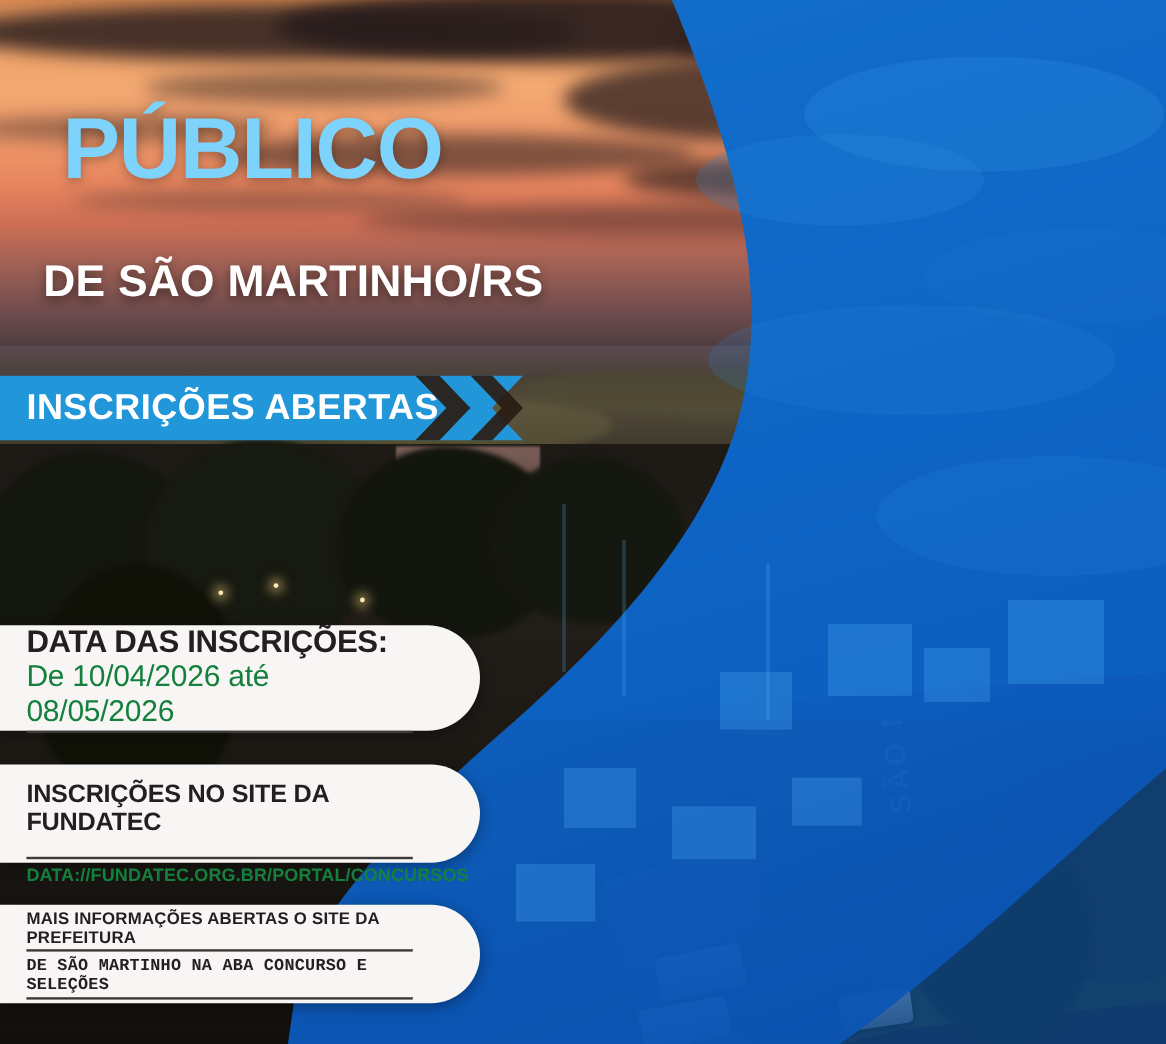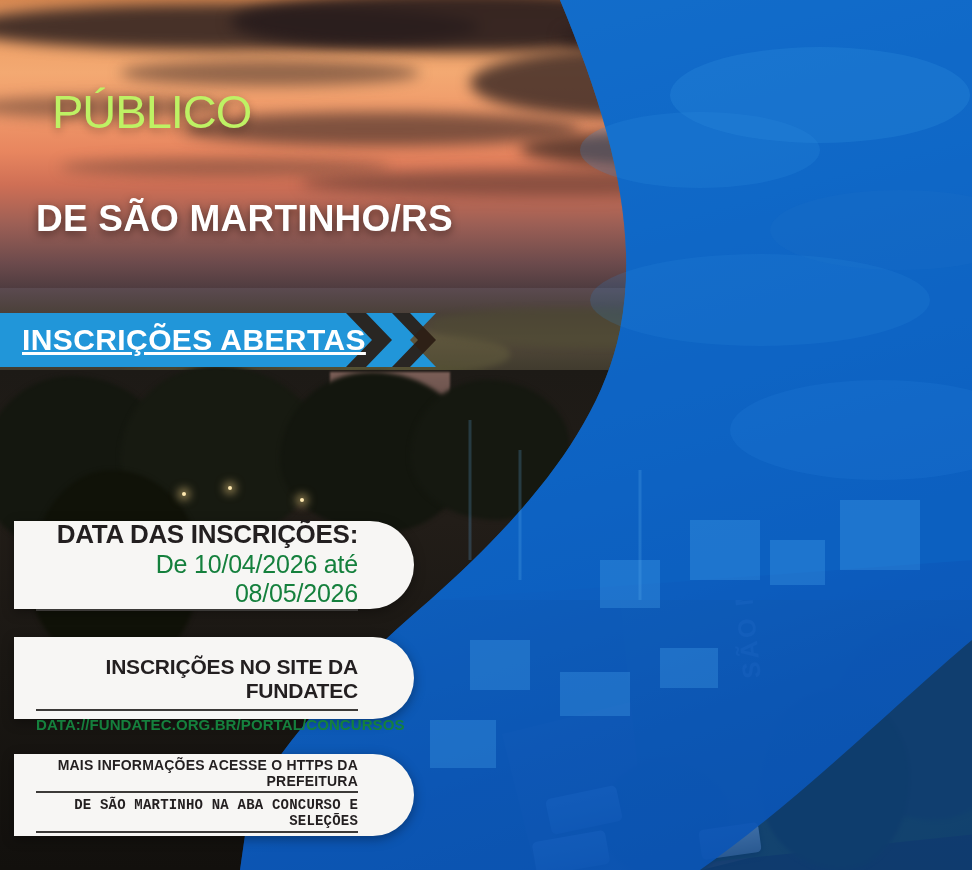--- a/index.html
+++ b/index.html
@@ -138,76 +138,75 @@
 
   .title-concurso {
     position:absolute; left:34px; top:14px;
     font-size:68px; font-weight:700; color:#ffffff;
     letter-spacing:-1px; line-height:1;
     font-family:"Liberation Sans", sans-serif;
     text-shadow:0 3px 10px rgba(0,0,0,.35);
   }
   .title-publico {
     position:absolute; left:52px; top:88px;
-    font-size:47px; font-weight:400; color:#bef264;
+    font-size:72px; font-weight:700; color:#7dd3fc;
     letter-spacing:-1px; line-height:1;
     font-family:"Liberation Sans", sans-serif;
     text-shadow:0 3px 9px rgba(0,0,0,.3);
   }
   .subtitle {
     position:absolute; left:16px; top:196px;
     color:#ffffff; font-weight:700; font-size:37px;
     line-height:1.22; letter-spacing:.2px;
     text-shadow:0 3px 9px rgba(0,0,0,.5);
     font-family:"Liberation Sans", sans-serif;
   }
-  .subtitle .l2 { display:block; padding-left:20px; }
+  .subtitle .l2 { display:block; padding-left:20px;margin-top:16px; }
 
   
   .banner {
     position:absolute; left:0; top:313px; width:436px; height:54px;
   }
   .banner svg { position:absolute; inset:0; }
   .banner-label {
     position:absolute; left:22px; top:0; height:54px;
     display:flex; align-items:center;
     color:#ffffff; font-weight:700; font-size:30px; letter-spacing:.4px;
     font-family:"Liberation Sans", sans-serif;
-    text-decoration:underline;
   }
 
   
   .card {
-    position:absolute; left:14px;
+    position:absolute; left:0;
     background:#f7f6f4;
     border-top-right-radius:999px; border-bottom-right-radius:999px;
     box-shadow:0 3px 12px rgba(0,0,0,.35);
     display:flex; flex-direction:column; justify-content:center;
-    padding-left:22px; padding-right:56px;text-align:right;
+    padding-left:22px; padding-right:56px;
   }
   .card1 { top:521px; width:400px; height:88px; }
   .card2 { top:637px; width:400px; height:82px; }
   .card3 { top:754px; width:400px; height:82px; }
 
   .card-title {
     color:#231f20; font-weight:700;
     font-family:"Liberation Sans", sans-serif;
   }
   .card-sub {
     color:#15803d;
     font-family:"Liberation Sans", sans-serif;
   }
   .c1-title { font-size:26px; letter-spacing:-.3px; }
   .c1-sub   { font-size:25px; font-weight:400; letter-spacing:-.2px;
               border-bottom:2px solid #3c3a38; display:inline-block;
               padding-bottom:1px; width:fit-content; }
 
   .c2-title { font-size:21px; letter-spacing:-.2px;
               border-bottom:2px solid #3c3a38; display:inline-block;
-              padding-bottom:6px; width:fit-content;margin-top:32px; }
+              padding-bottom:16px; width:fit-content;margin-top:32px; }
   .c2-sub   { font-size:15px; font-weight:700; letter-spacing:.1px; margin-top:5px; }
 
   .c3-line  { font-size:14px; font-weight:700; letter-spacing:.2px;
               border-bottom:2px solid #3c3a38; display:inline-block;
               padding-bottom:2px; width:fit-content; }
   .c3-line2 { margin-top:4px;font-family:Liberation Mono, monospace; }
 </style>
 </head>
 <body>
 
@@ -331,18 +330,18 @@
       <div class="card-title c1-title">DATA DAS INSCRIÇÕES:</div>
       <div class="card-sub c1-sub">De 10/04/2026 até 08/05/2026</div>
     </div>
 
     <div class="card card2">
       <div class="card-title c2-title">INSCRIÇÕES NO SITE DA FUNDATEC</div>
       <div class="card-sub c2-sub">DATA://FUNDATEC.ORG.BR/PORTAL/CONCURSOS</div>
     </div>
 
     <div class="card card3">
-      <div class="card-title c3-line">MAIS INFORMAÇÕES ACESSE O HTTPS DA PREFEITURA</div>
+      <div class="card-title c3-line">MAIS INFORMAÇÕES ABERTAS O SITE DA PREFEITURA</div>
       <div class="card-title c3-line c3-line2">DE SÃO MARTINHO NA ABA CONCURSO E SELEÇÕES</div>
     </div>
 
   </div>
 </div>
 
 </body></html>

